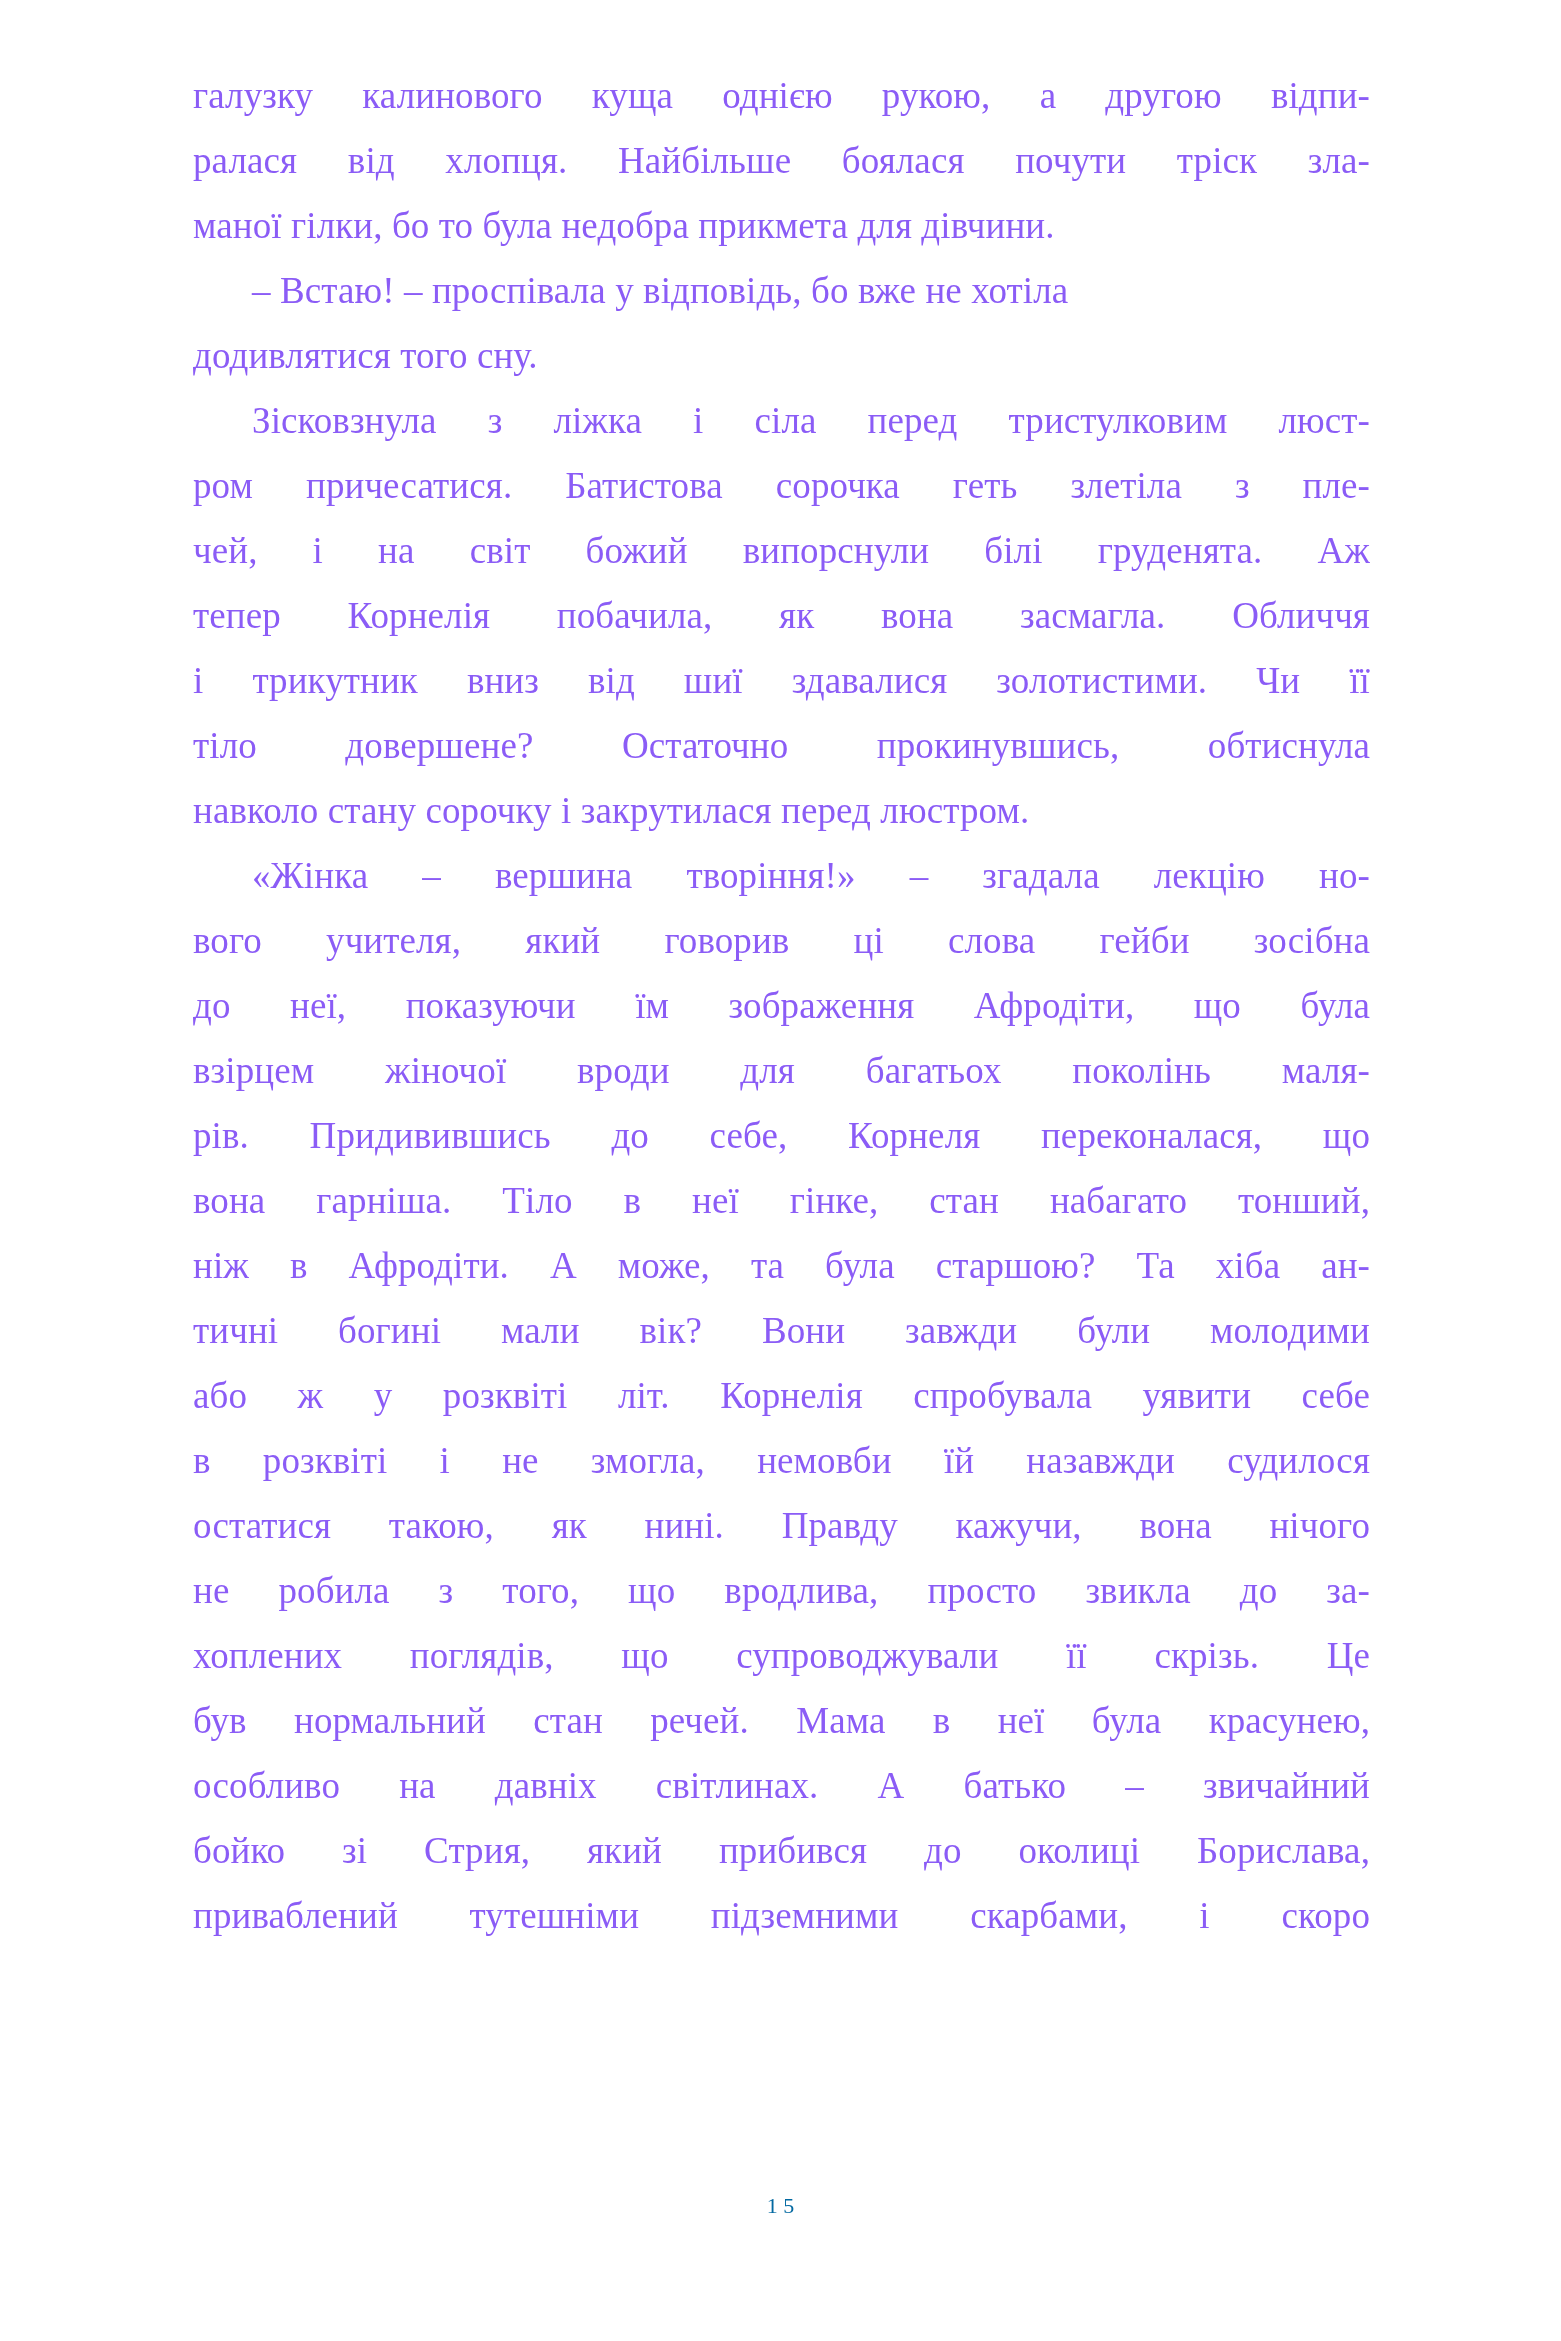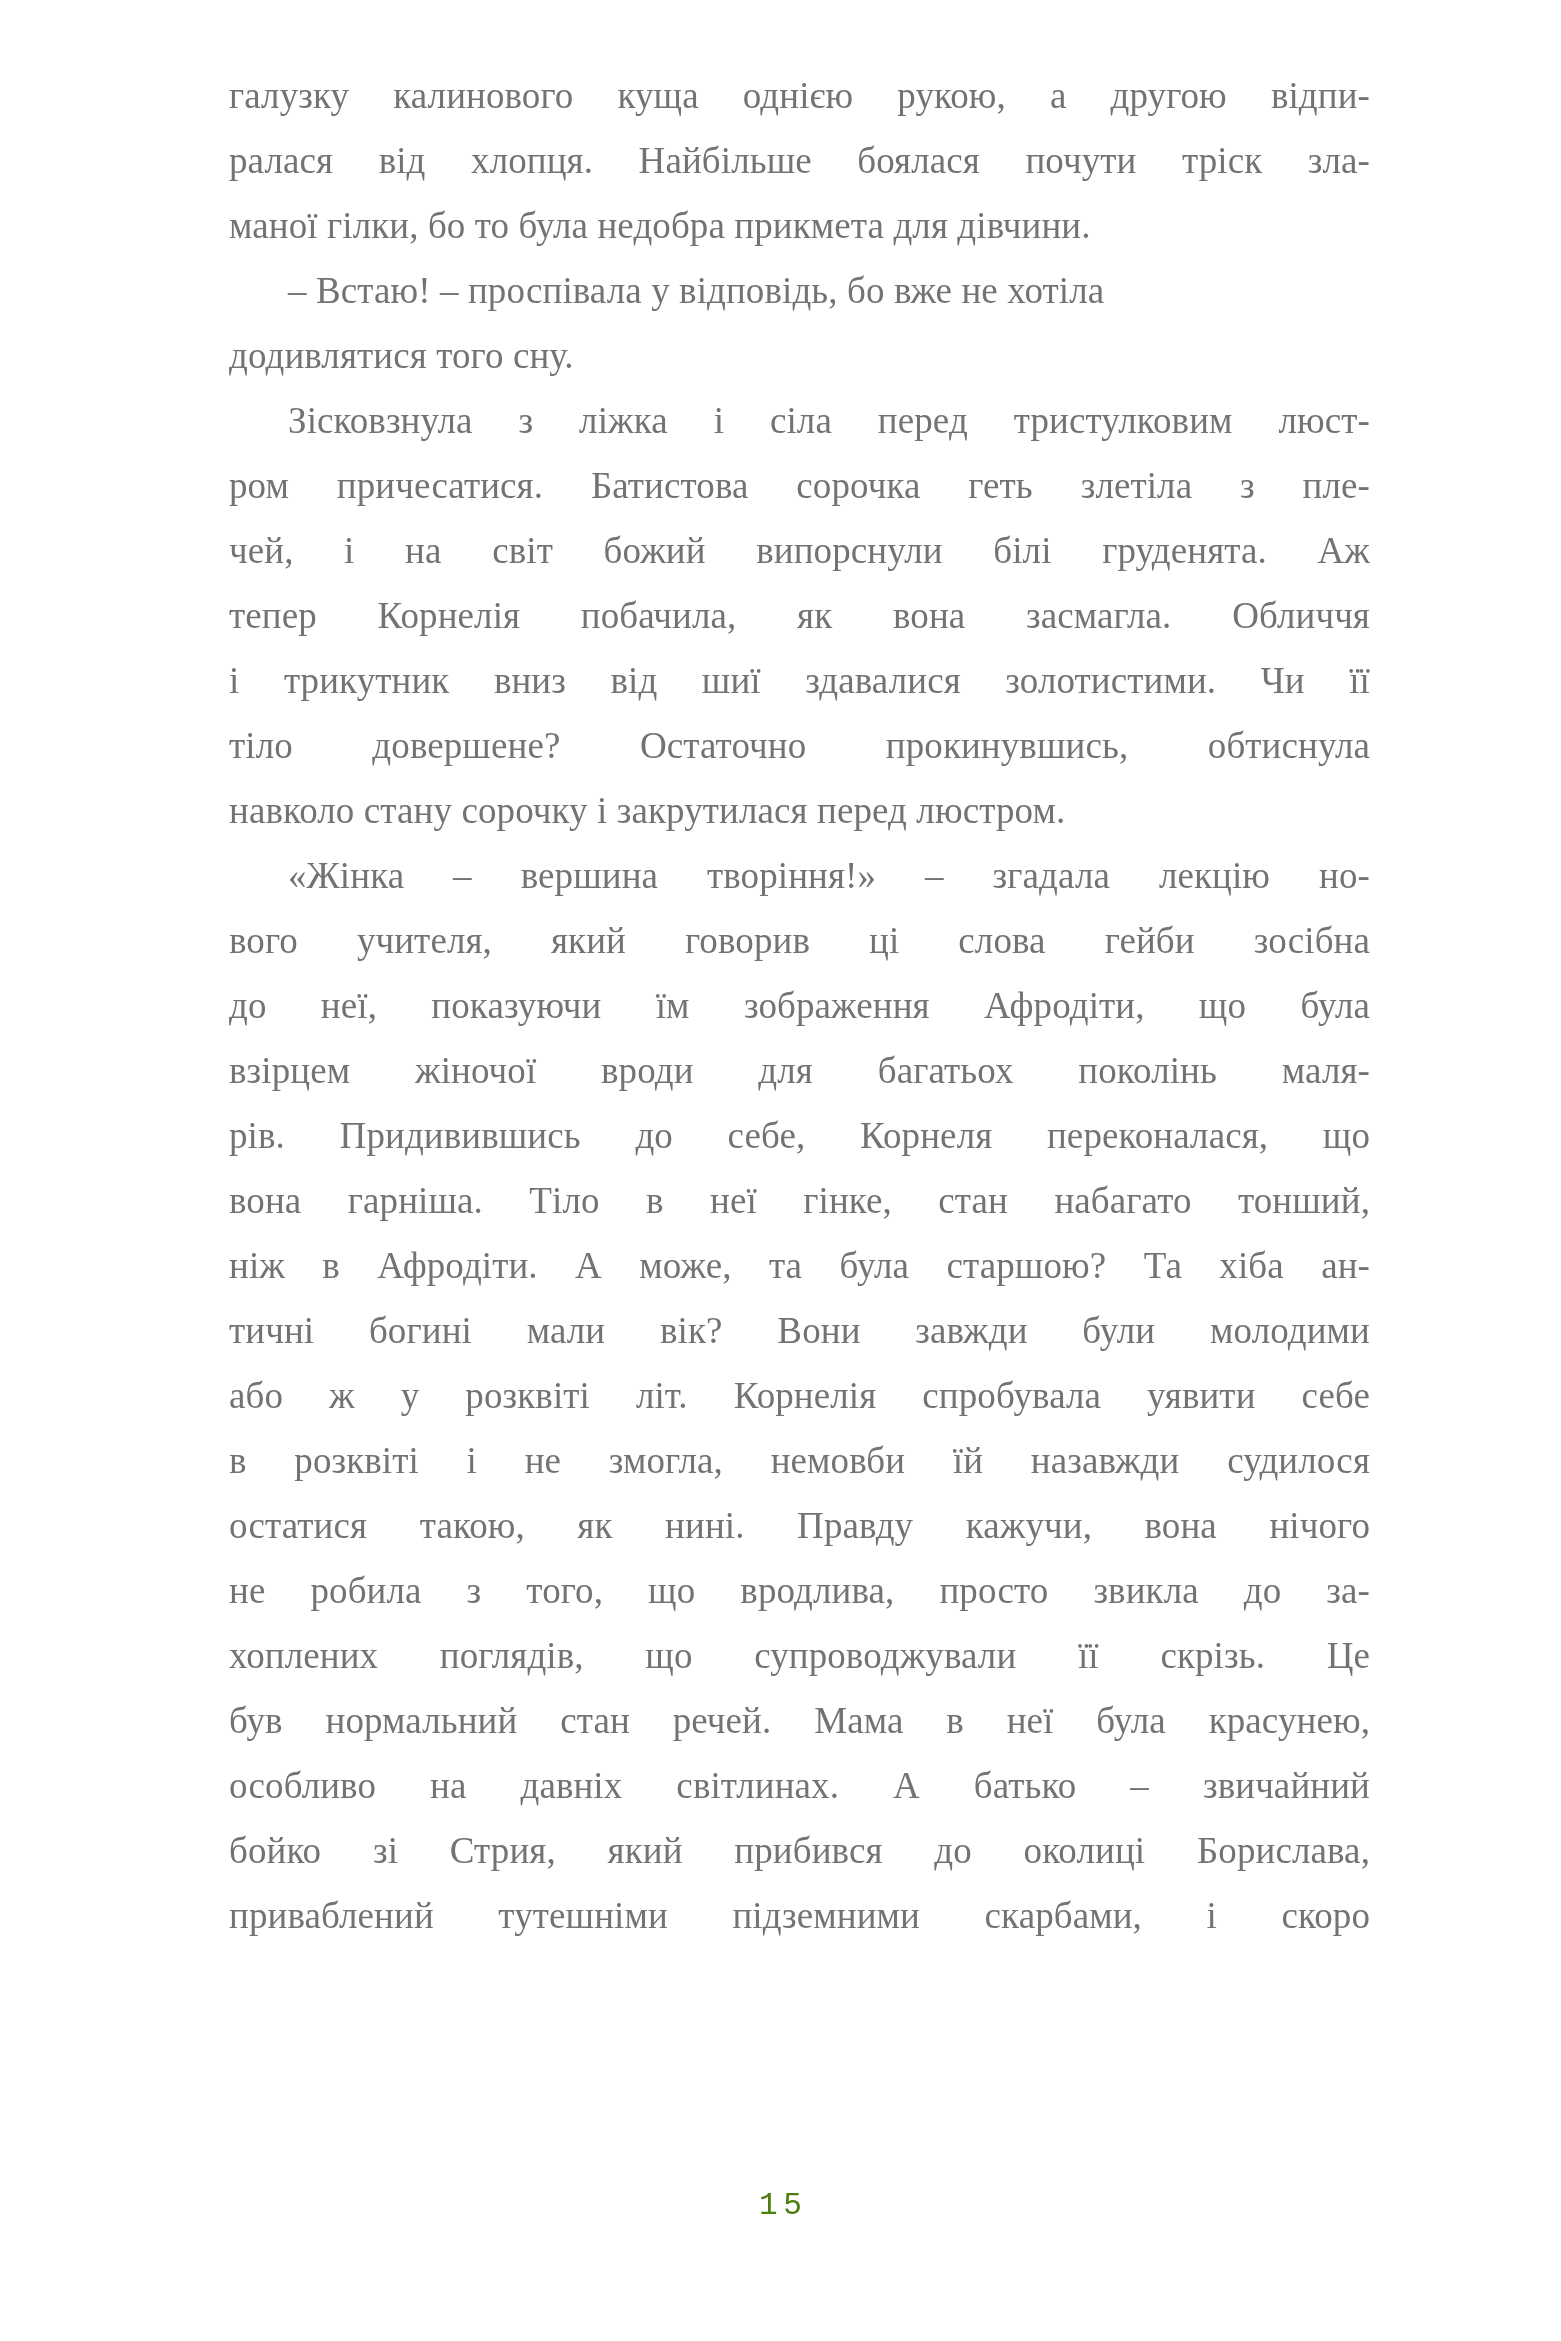--- a/index.html
+++ b/index.html
@@ -23,24 +23,23 @@
     left: 193px;
     top: 63px;
     width: 1177px;
   }
 
   
   .line {
     font-family: "Liberation Serif", "DejaVu Serif", serif;
     font-size: 37px;
     line-height: 65px;
-    color: #737373;
+    color: #8b5cf6;
     white-space: pre;
     letter-spacing: 0.1px;
-    margin-left: 36px;
     -webkit-font-smoothing: antialiased;
   }
 
   
   .line.justify {
     text-align: justify;
     text-align-last: justify;
   }
 
   
@@ -56,24 +55,24 @@
   }
 
   
 
   .folio {
     position: absolute;
     left: 0;
     right: 0;
     top: 2187px;
     text-align: center;
-    font-family: Liberation Mono, monospace;
-    font-size: 31px;
+    font-family: Liberation Serif, serif;
+    font-size: 22px;
     line-height: 37px;
-    color: #4d7c0f;
+    color: #0369a1;
     letter-spacing: 5.7px;
     
     text-indent: 5.7px;
   }
 </style>
 </head>
 <body>
 
 <div class="page">
 

